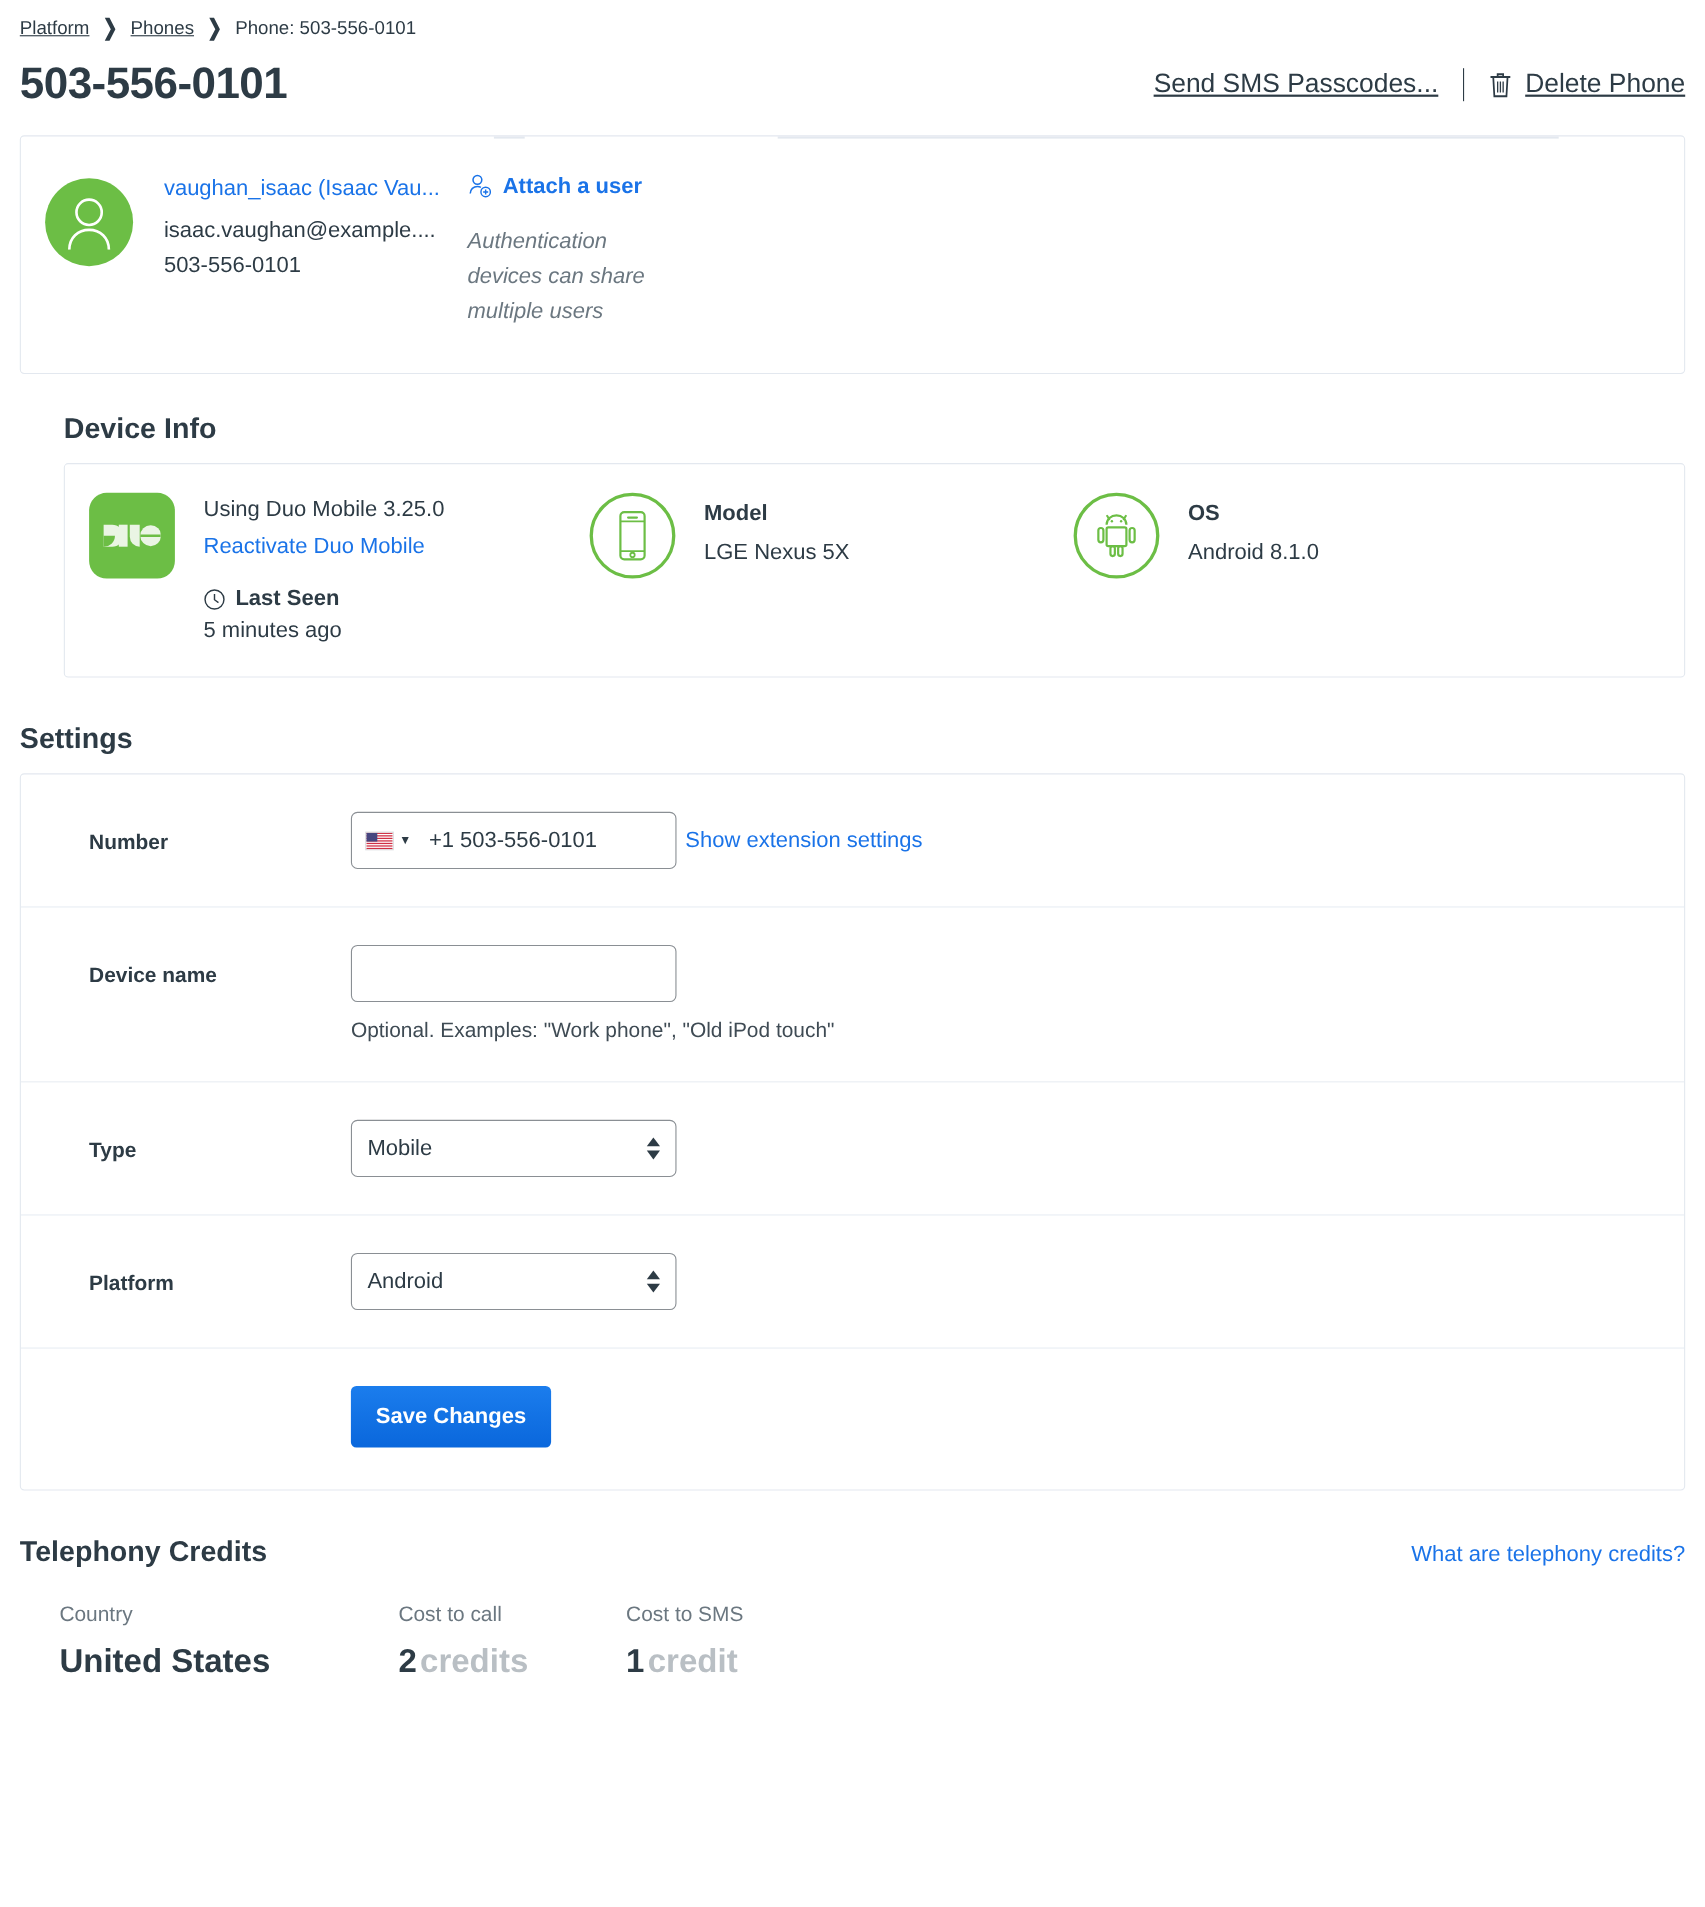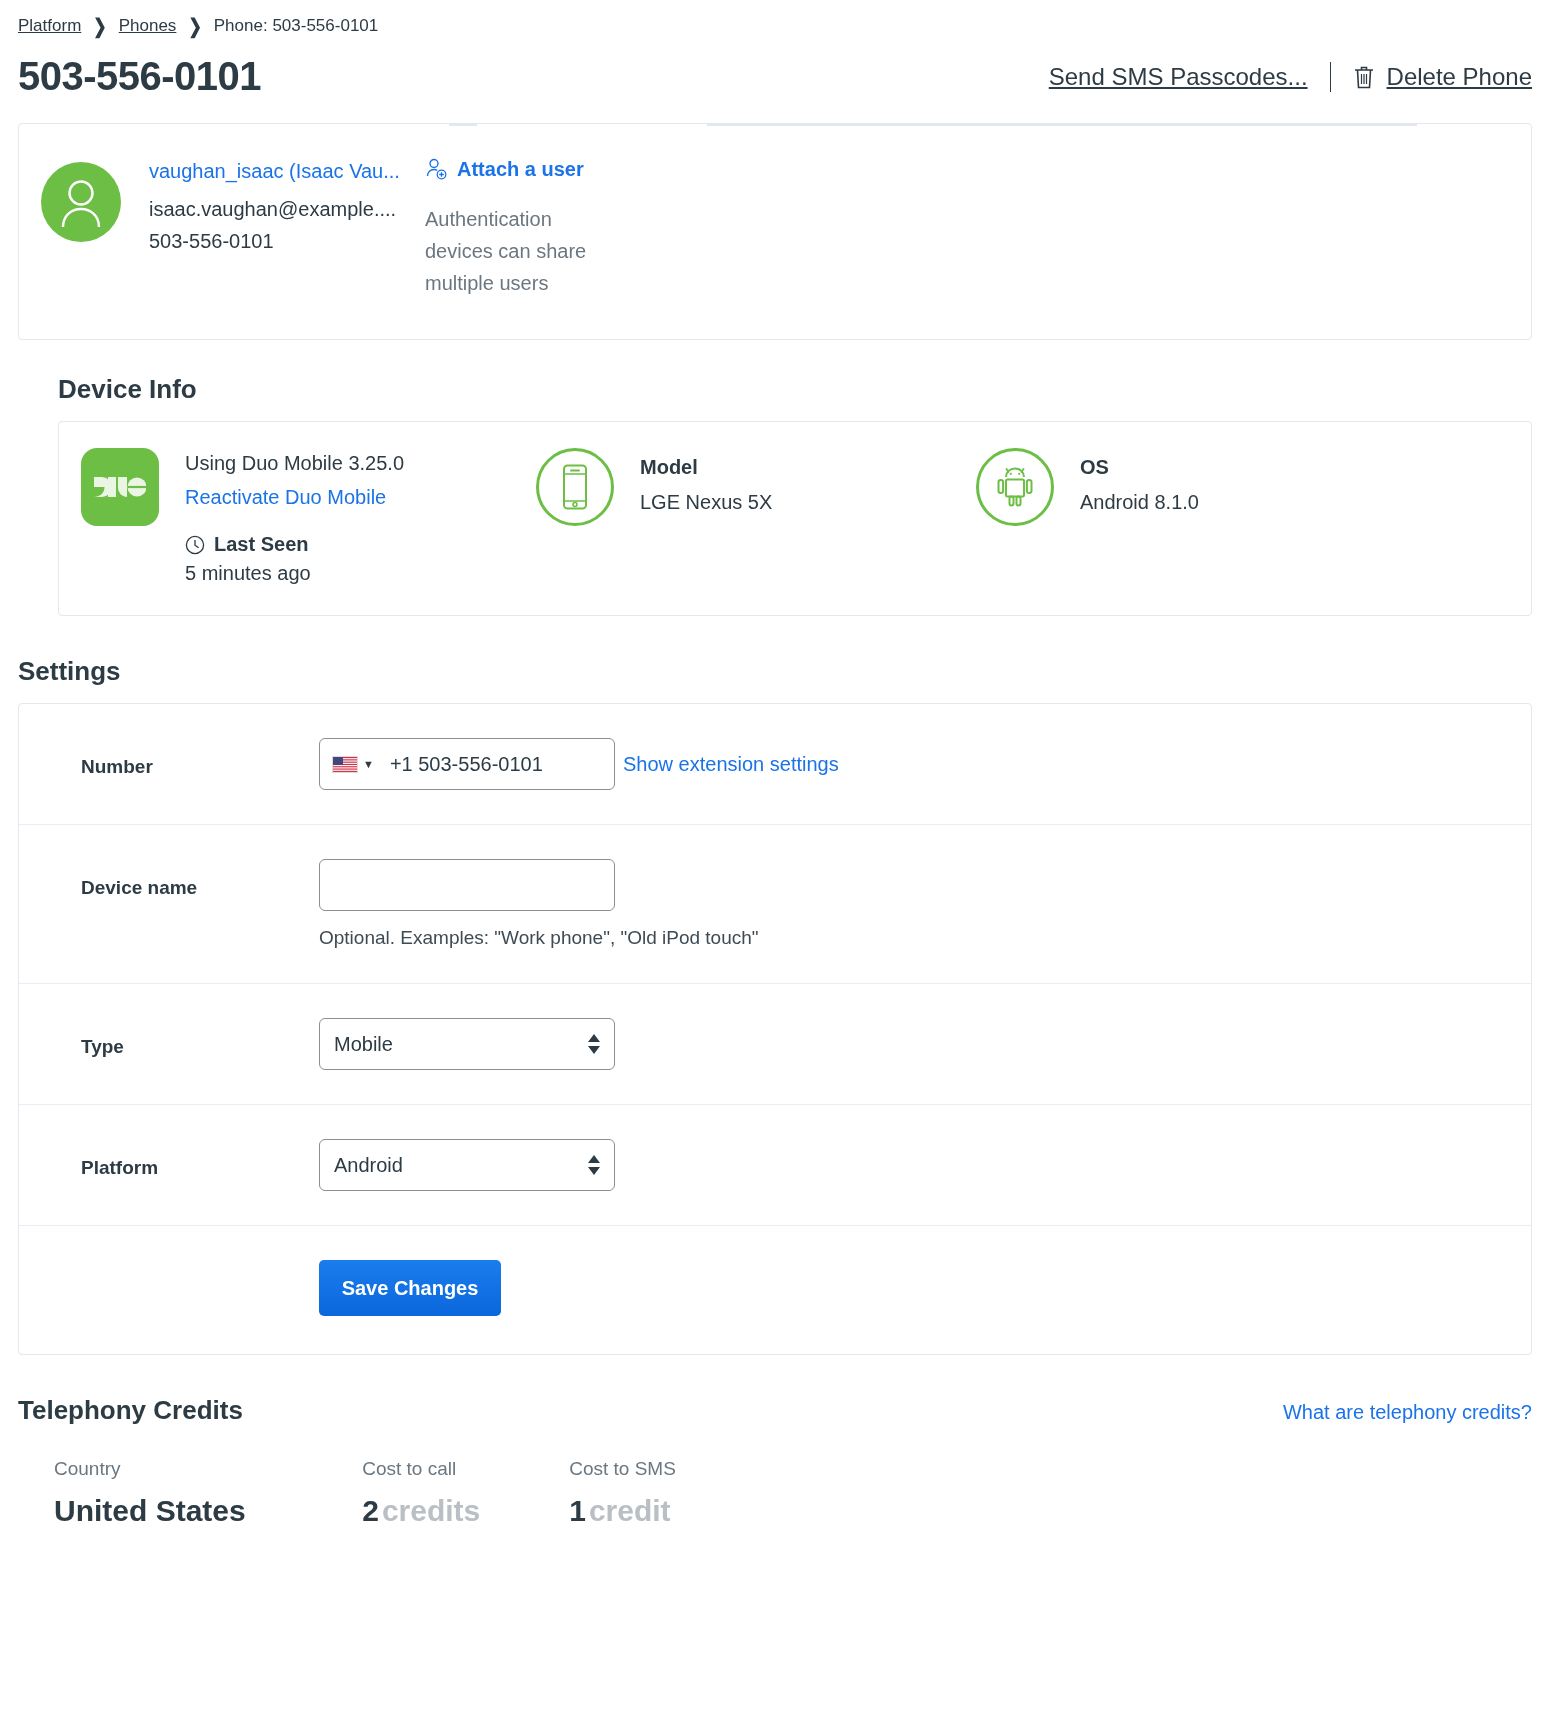--- a/index.html
+++ b/index.html
@@ -164,20 +164,21 @@
     align-items: flex-start;
     color: #1a73e8;
     font-size: 20px;
     font-weight: bold;
     cursor: pointer;
   }
   .attach-link .aicon { margin-right: 10px; display: inline-flex; }
   .attach-note {
     margin-top: 22px;
     font-size: 20px;
+    font-style: italic;
     color: #6b7780;
     line-height: 1.6;
     max-width: 180px;
   }
 
   
   .device-card {
     display: flex;
     align-items: flex-start;
     padding: 26px 24px 30px 22px;

